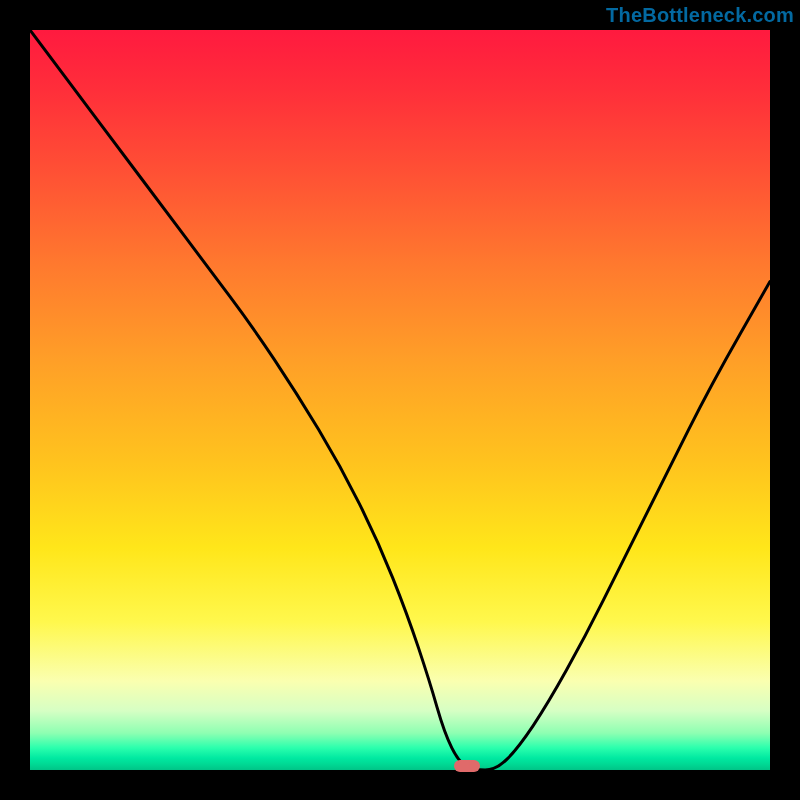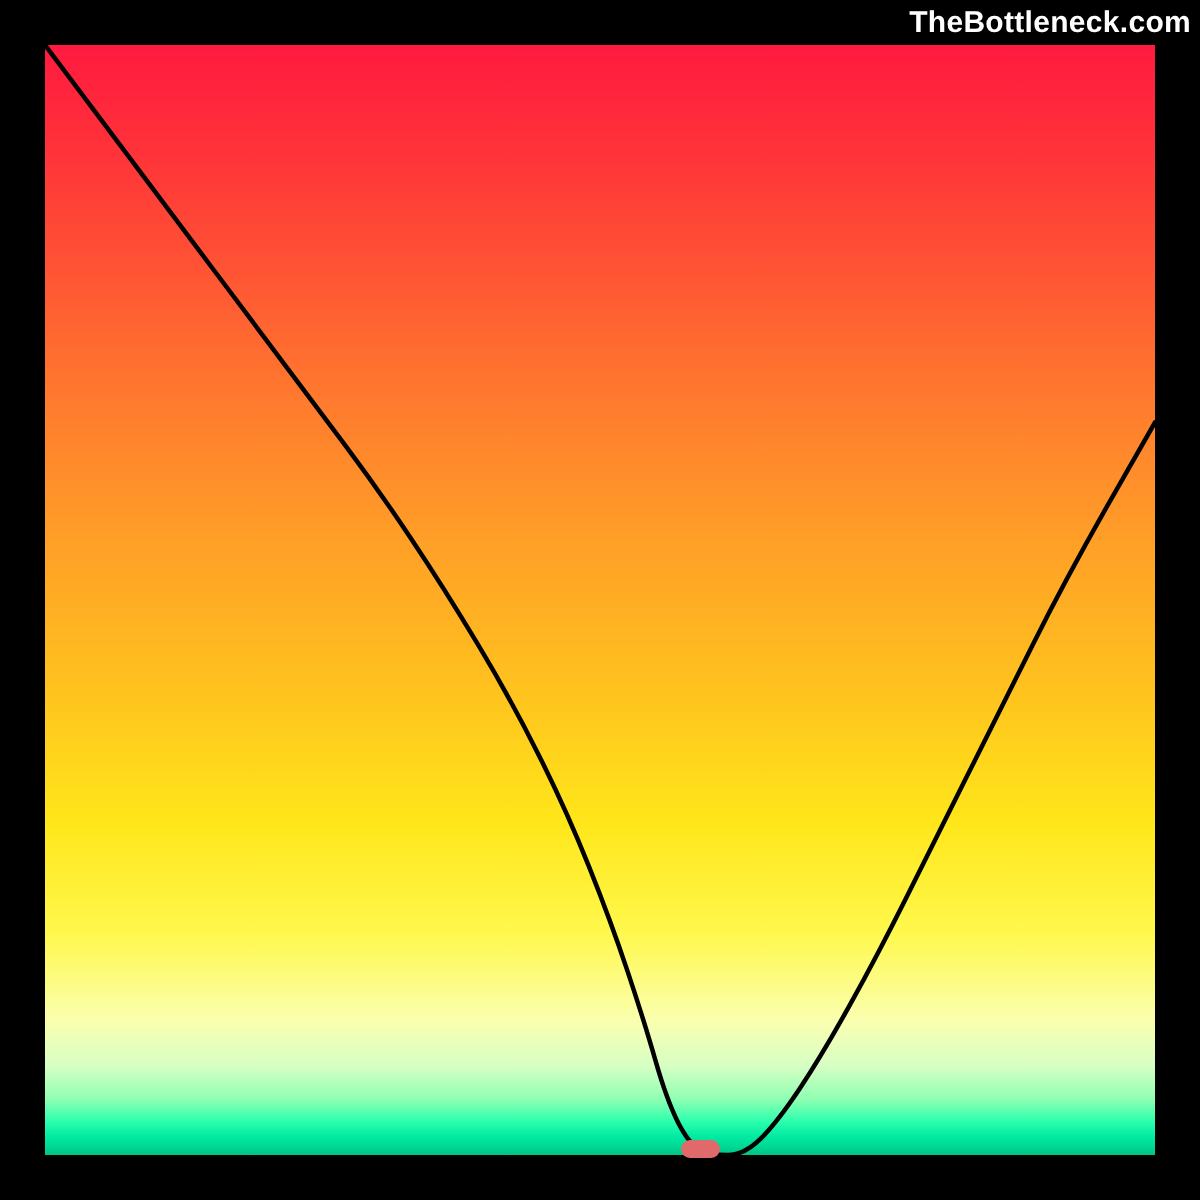--- a/index.html
+++ b/index.html
@@ -58,21 +58,21 @@
     border-radius: 6px;
     transform: translate(-50%, -50%);
   }
   .watermark {
     position: absolute;
     top: 4px;
     right: 6px;
     font-family: Arial, Helvetica, sans-serif;
     font-size: 20px;
     font-weight: 600;
-    color: #ffffff;
+    color: #0369a1;
     letter-spacing: 0.2px;
   }
 </style>
 </head>
 <body>
 
 <div class="stage">
   <div class="watermark">TheBottleneck.com</div>
 
   <div class="plot">

